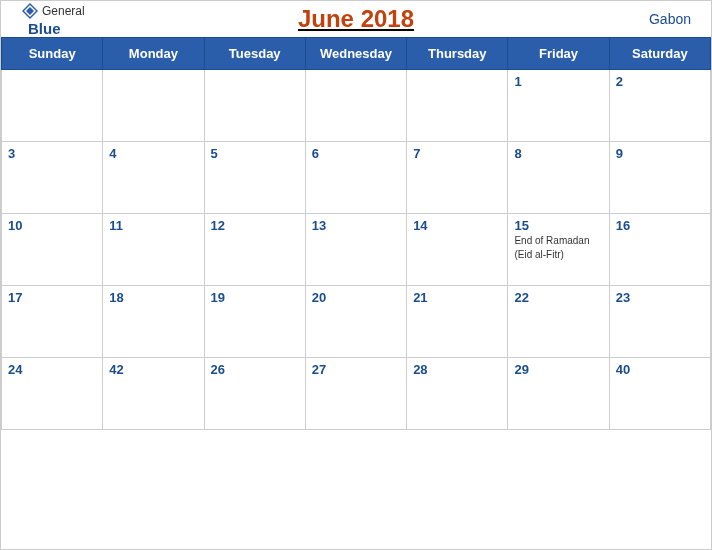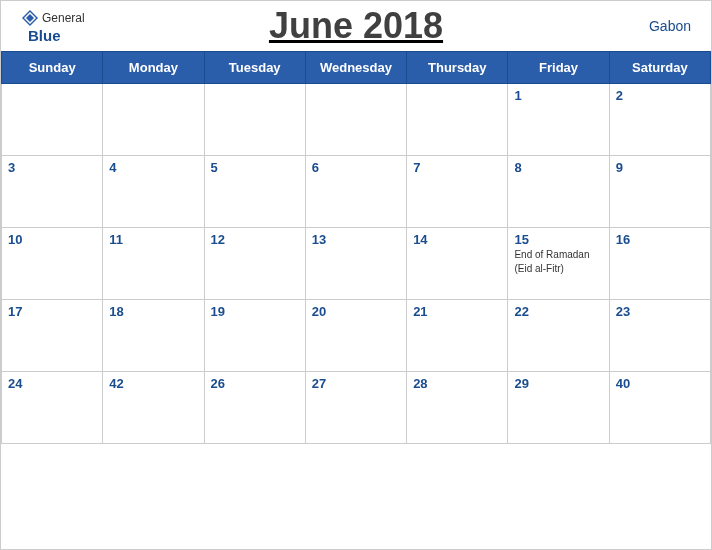--- a/index.html
+++ b/index.html
@@ -25,22 +25,22 @@
       text-decoration: underline;
     }
     .logo-area {
       position: absolute;
       left: 20px;
       display: flex;
       flex-direction: column;
       align-items: flex-start;
     }
     .calendar-title {
-      font-size: 36px;
-      color: #404040;
+      font-size: 24px;
+      color: #c2410c;
       font-weight: bold;
       text-align: center;
     }
     .country-label {
       position: absolute;
       right: 20px;
       font-size: 14px;
       color: #1a4d8f;
     }
     .calendar-grid {

